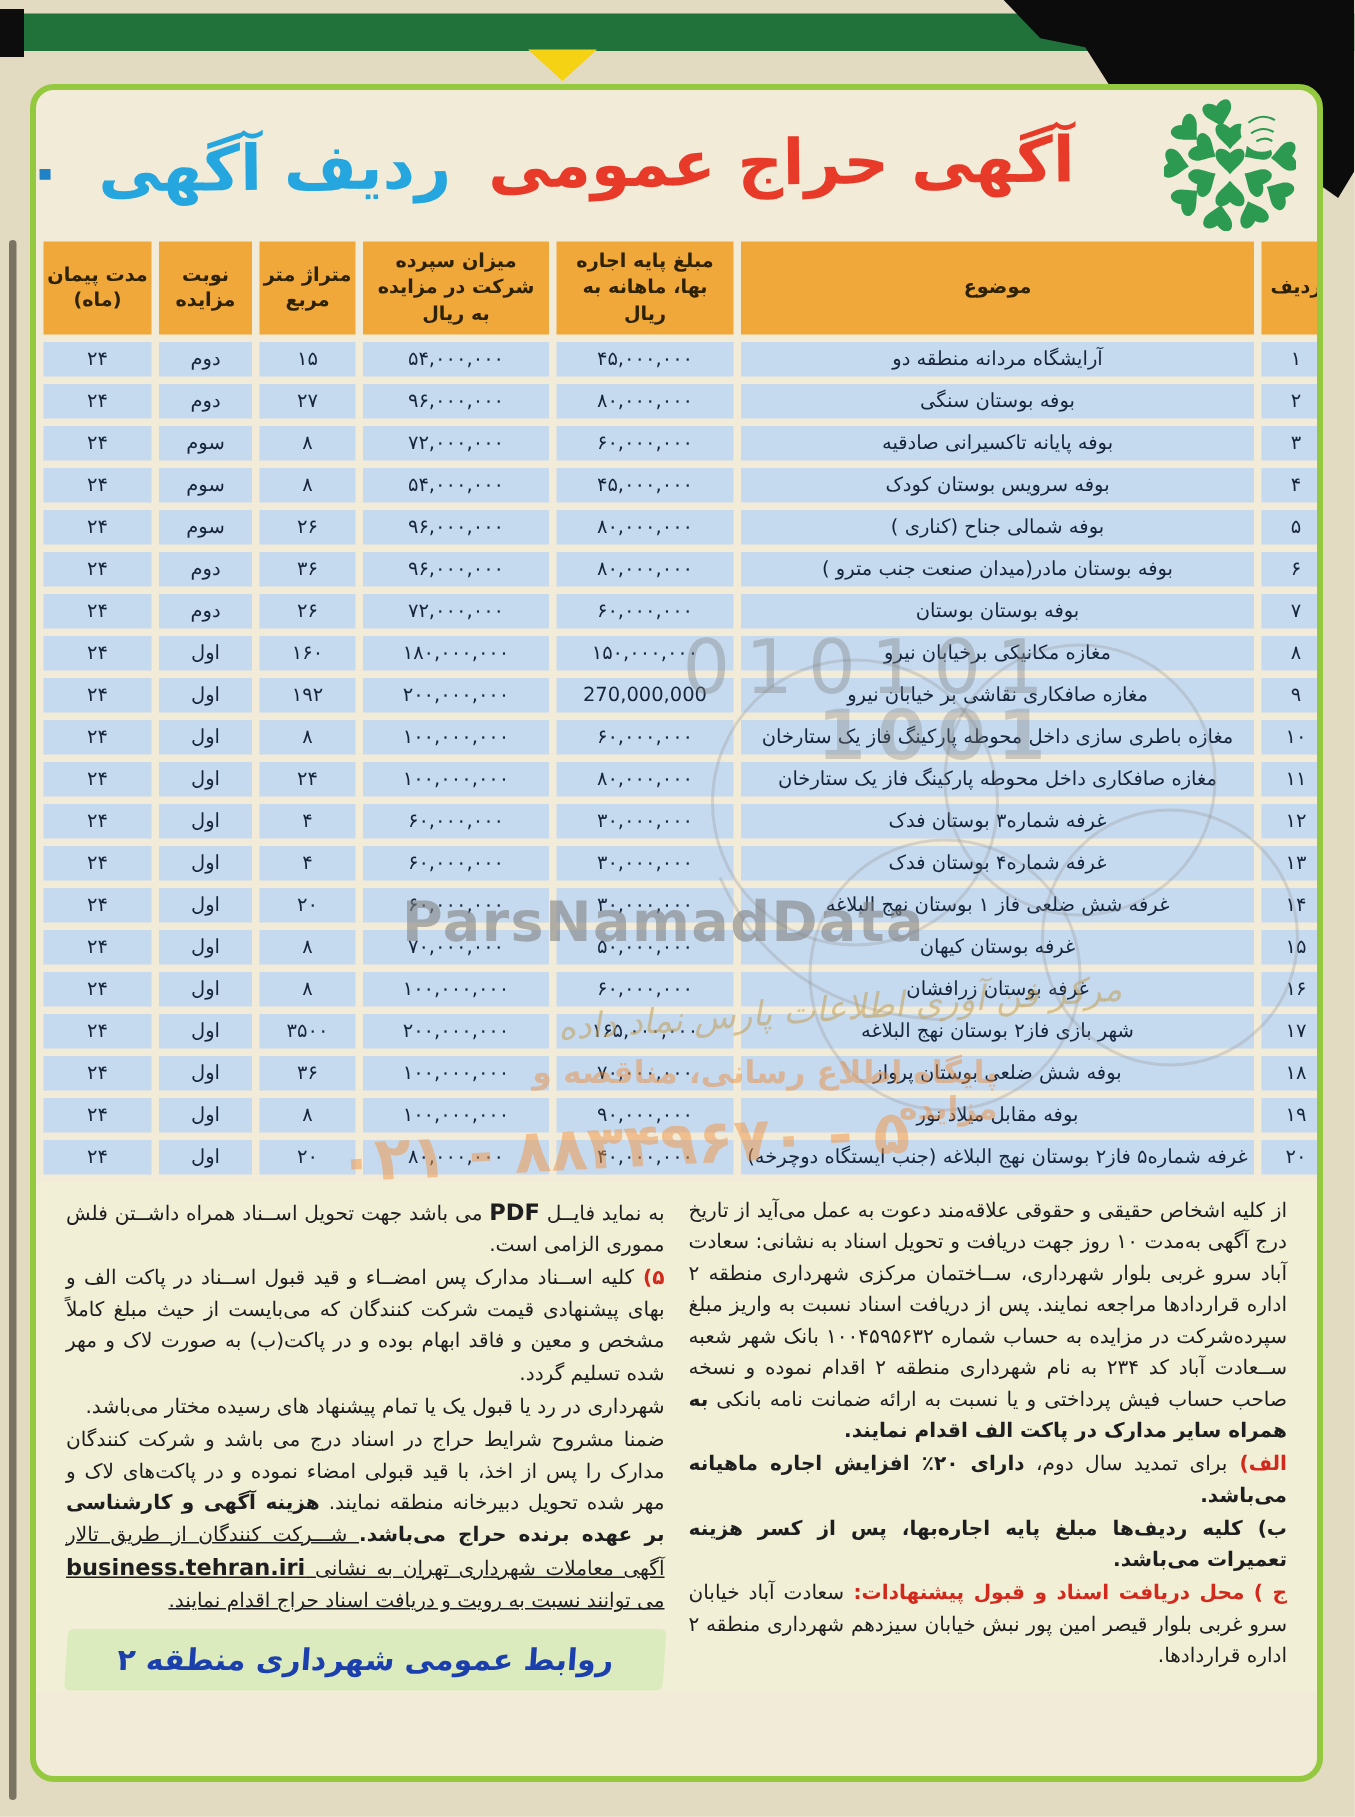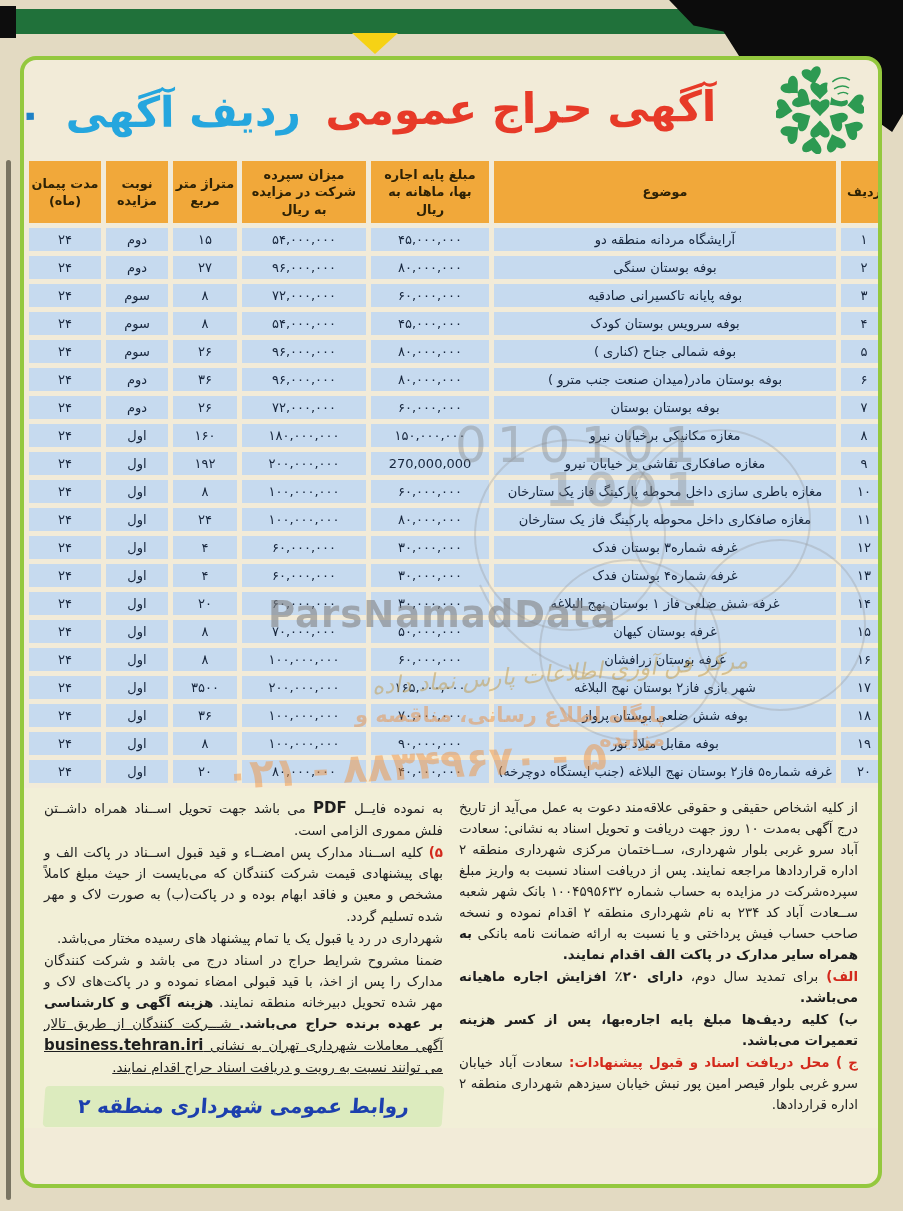--- a/index.html
+++ b/index.html
@@ -324,21 +324,21 @@
 
   <div class="notes">
     <div class="ncol">
       <p><span>از کلیه اشخاص حقیقی و حقوقی علاقه‌مند دعوت به عمل می‌آید از تاریخ درج آگهی به‌مدت ۱۰ روز جهت دریافت و تحویل اسناد به نشانی: سعادت آباد سرو غربی بلوار شهرداری، ســاختمان مرکزی شهرداری منطقه ۲ اداره قراردادها مراجعه نمایند. پس از دریافت اسناد نسبت به واریز مبلغ سپرده‌شرکت در مزایده به حساب شماره ۱۰۰۴۵۹۵۶۳۲ بانک شهر شعبه ســعادت آباد کد ۲۳۴ به نام شهرداری منطقه ۲ اقدام نموده و نسخه صاحب حساب فیش پرداختی و یا نسبت به ارائه ضمانت نامه بانکی </span><span class="seg-bold">به همراه سایر مدارک در پاکت الف اقدام نمایند.</span></p>
       <p><span class="lbl-red">الف) </span><span>برای تمدید سال دوم، </span><span class="seg-bold">دارای ۲۰٪ افزایش اجاره ماهیانه می‌باشد.</span></p>
       <p><span class="lbl-dark">ب) </span><span class="seg-bold">کلیه ردیف‌ها مبلغ پایه اجاره‌بها، پس از کسر هزینه تعمیرات می‌باشد.</span></p>
       <p><span class="lbl-red">ج ) محل دریافت اسناد و قبول پیشنهادات: </span><span>سعادت آباد خیابان سرو غربی بلوار قیصر امین پور نبش خیابان سیزدهم شهرداری منطقه ۲ اداره قراردادها.</span></p>
 
     </div>
     <div class="ncol">
-      <p><span>به نموده فایــل </span><span class="latin" dir="ltr">PDF</span><span> می باشد جهت تحویل اســناد همراه داشــتن فلش مموری الزامی است.</span></p>
+      <p><span>به نماید فایــل </span><span class="latin" dir="ltr">PDF</span><span> می باشد جهت تحویل اســناد همراه داشــتن فلش مموری الزامی است.</span></p>
       <p><span class="lbl-red">۵) </span><span>کلیه اســناد مدارک پس امضــاء و قید قبول اســناد در پاکت الف و بهای پیشنهادی قیمت شرکت کنندگان که می‌بایست از حیث مبلغ کاملاً مشخص و معین و فاقد ابهام بوده و در پاکت(ب) به صورت لاک و مهر شده تسلیم گردد.</span></p>
       <p>شهرداری در رد یا قبول یک یا تمام پیشنهاد های رسیده مختار می‌باشد.</p>
       <p><span>ضمنا مشروح شرایط حراج در اسناد درج می باشد و شرکت کنندگان مدارک را پس از اخذ، با قید قبولی امضاء نموده و در پاکت‌های لاک و مهر شده تحویل دبیرخانه منطقه نمایند. </span><span class="seg-bold">هزینه آگهی و کارشناسی بر عهده برنده حراج می‌باشد.</span><span class="seg-underline"> شـــرکت کنندگان از طریق تالار آگهی معاملات شهرداری تهران به نشانی </span><span class="latin seg-underline" dir="ltr">business.tehran.iri</span><span class="seg-underline"> می توانند نسبت به رویت و دریافت اسناد حراج اقدام نمایند.</span></p>
       <div class="signature">روابط عمومی شهرداری منطقه ۲</div>
     </div>
   </div>
 </div>
 
 <svg class="wm wm-flower" width="480" height="330" viewBox="0 0 480 330">
   <g fill="none" stroke="rgba(140,140,140,0.28)" stroke-width="2">

